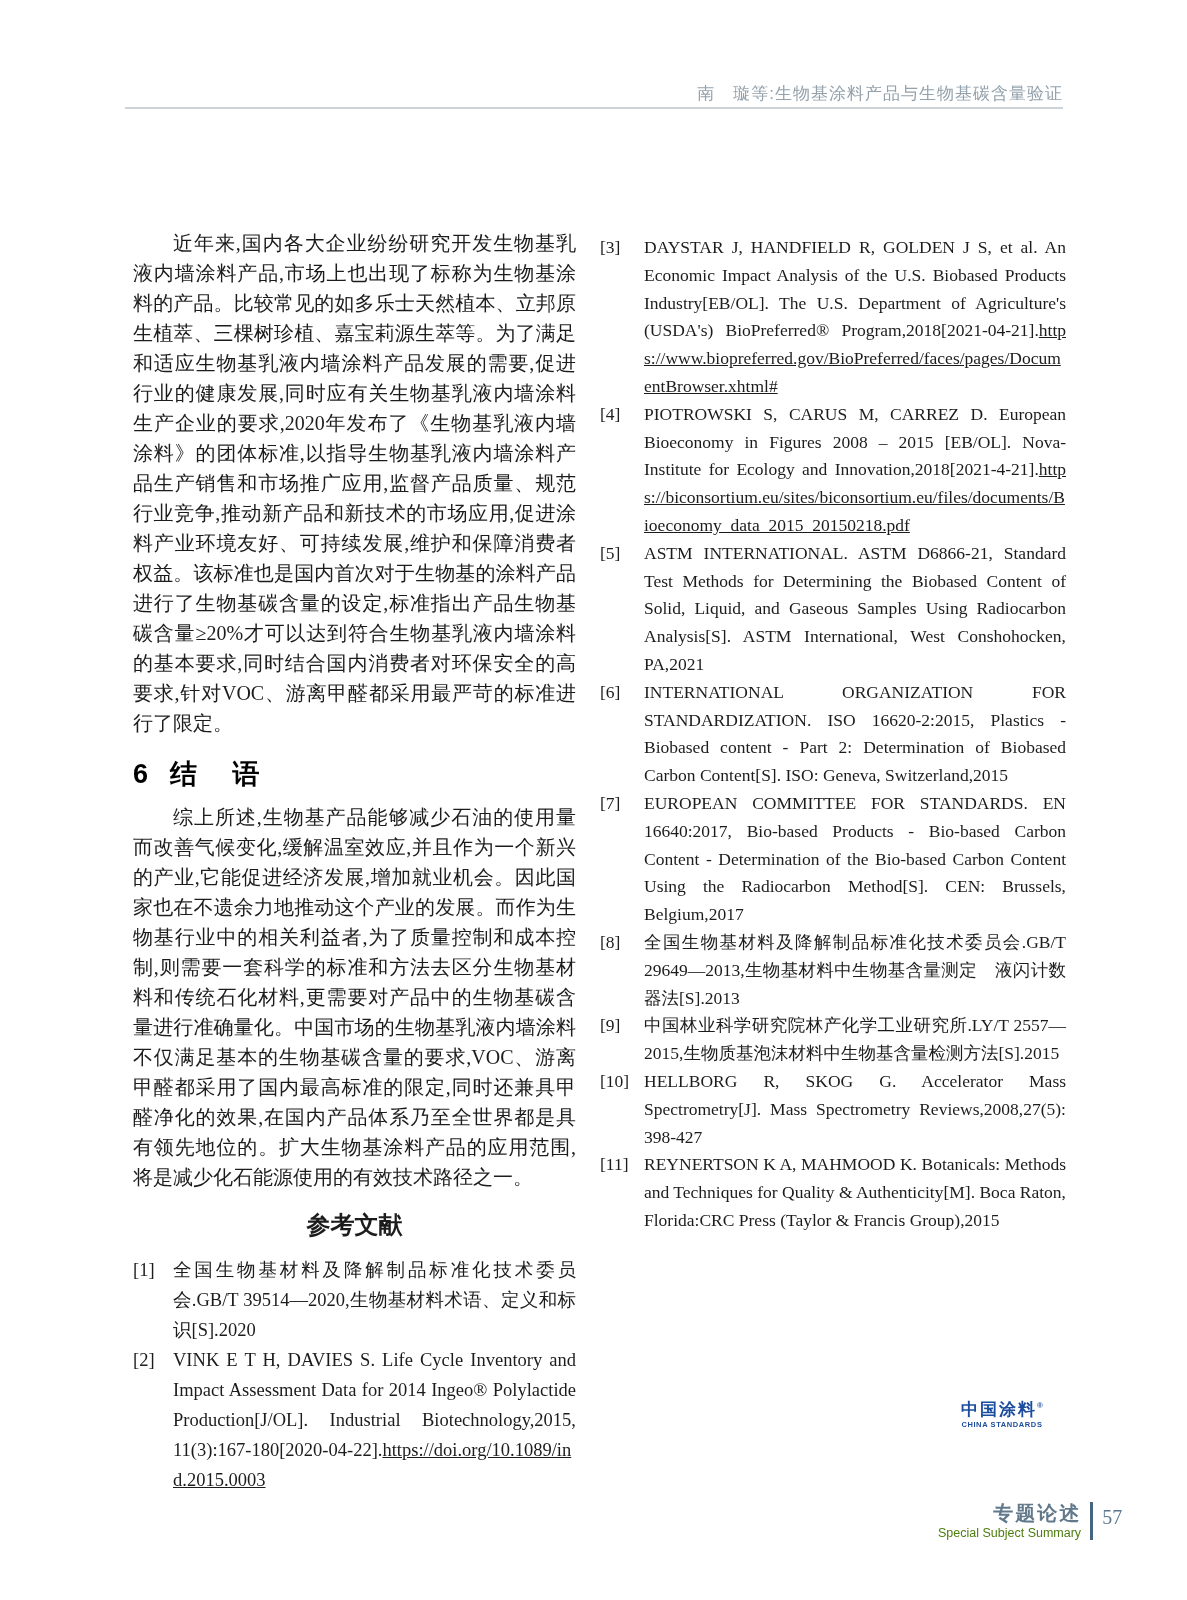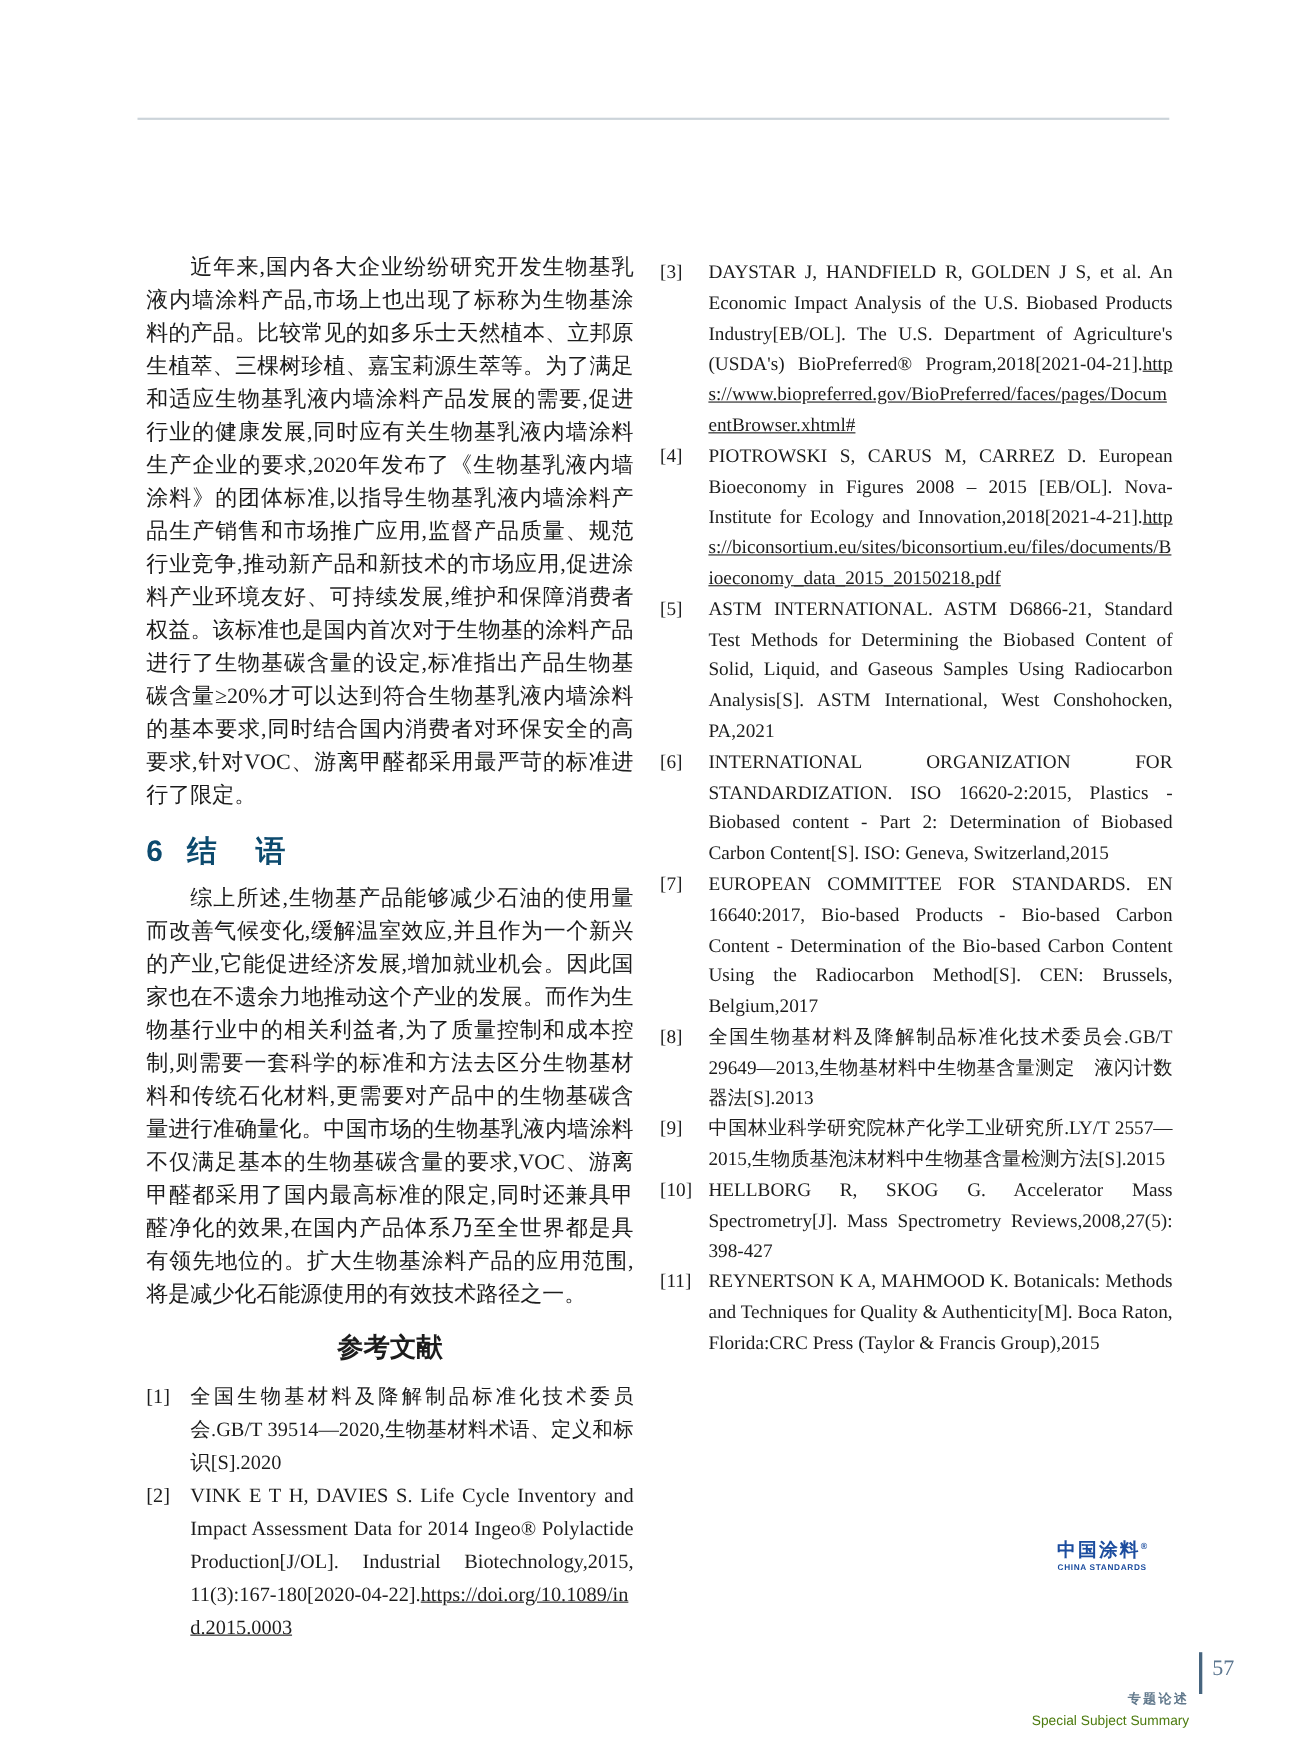--- a/index.html
+++ b/index.html
@@ -20,21 +20,21 @@
   }
   
   .col-left  { position:absolute; left:133px; top:228px; width:443px; }
   .col-right { position:absolute; left:600px; top:234px; width:466px; }
 
   .zh-para {
     font-size:20px; line-height:30px; text-align:justify; text-indent:2em;
     margin:0;
   }
   .section-heading {
-    margin:18px 0 10px 0; color:#0c4a6e; font-weight:bold; font-size:27px;
+    margin:18px 0 10px 0; color:#000000; font-weight:bold; font-size:27px;
     font-family:"Liberation Sans","DejaVu Sans",sans-serif;
   }
   .section-heading .sec-title { margin-left:22px; letter-spacing:14px; }
 
   .ref-title {
     text-align:center; font-weight:bold; font-size:24px;
     margin:17px 0 14px 0;
     font-family:"Liberation Sans","DejaVu Sans",sans-serif;
   }
   .ref-list { margin:0; }
@@ -52,38 +52,39 @@
     color:#1b4c9e; font-family:"Liberation Sans","DejaVu Sans",sans-serif;margin-top:41px;
   }
   .logo-cn { font-size:17px; font-weight:bold; letter-spacing:2px; line-height:18px; }
   .logo-mark { font-size:8px; vertical-align:super; letter-spacing:0; }
   .logo-en { font-size:7.5px; letter-spacing:0.6px; margin-top:1px; font-weight:bold; }
 
   
   .footer { position:absolute; left:938px; top:1502px; display:flex; align-items:flex-start; }
   .footer-text { text-align:right; }
   .footer-cn {
-    font-size:12px; font-weight:bold; color:#62798c; letter-spacing:2px;
-    font-family:"Liberation Sans","DejaVu Sans",sans-serif; line-height:22px;margin-top:31px;
+    font-size:20px; font-weight:bold; color:#62798c; letter-spacing:2px;
+    font-family:"Liberation Sans","DejaVu Sans",sans-serif; line-height:22px;
   }
   .footer-en {
     font-size:12.5px; color:#4d7c0f; margin-top:2px; white-space:nowrap;
     font-family:"Liberation Sans","DejaVu Sans",sans-serif;
   }
   .footer-bar { width:3px; height:38px; background:#47657f; margin:0 9px; }
   .footer-page {
     font-size:20px; color:#5d7790; margin-top:4px;
     font-family:"Liberation Serif","DejaVu Serif",serif;
   }
 </style>
 </head>
 <body>
 
 <div class="page">
 
+  <div class="running-head">南　璇等:生物基涂料产品与生物基碳含量验证</div>
   <div class="head-rule"></div>
 
   <div class="col-left">
     <p class="zh-para">近年来,国内各大企业纷纷研究开发生物基乳液内墙涂料产品,市场上也出现了标称为生物基涂料的产品。比较常见的如多乐士天然植本、立邦原生植萃、三棵树珍植、嘉宝莉源生萃等。为了满足和适应生物基乳液内墙涂料产品发展的需要,促进行业的健康发展,同时应有关生物基乳液内墙涂料生产企业的要求,2020年发布了《生物基乳液内墙涂料》的团体标准,以指导生物基乳液内墙涂料产品生产销售和市场推广应用,监督产品质量、规范行业竞争,推动新产品和新技术的市场应用,促进涂料产业环境友好、可持续发展,维护和保障消费者权益。该标准也是国内首次对于生物基的涂料产品进行了生物基碳含量的设定,标准指出产品生物基碳含量≥20%才可以达到符合生物基乳液内墙涂料的基本要求,同时结合国内消费者对环保安全的高要求,针对VOC、游离甲醛都采用最严苛的标准进行了限定。</p>
 
     <div class="section-heading">
       <span class="sec-num">6</span><span class="sec-title">结 语</span>
     </div>
 
     <p class="zh-para">综上所述,生物基产品能够减少石油的使用量而改善气候变化,缓解温室效应,并且作为一个新兴的产业,它能促进经济发展,增加就业机会。因此国家也在不遗余力地推动这个产业的发展。而作为生物基行业中的相关利益者,为了质量控制和成本控制,则需要一套科学的标准和方法去区分生物基材料和传统石化材料,更需要对产品中的生物基碳含量进行准确量化。中国市场的生物基乳液内墙涂料不仅满足基本的生物基碳含量的要求,VOC、游离甲醛都采用了国内最高标准的限定,同时还兼具甲醛净化的效果,在国内产品体系乃至全世界都是具有领先地位的。扩大生物基涂料产品的应用范围,将是减少化石能源使用的有效技术路径之一。</p>

